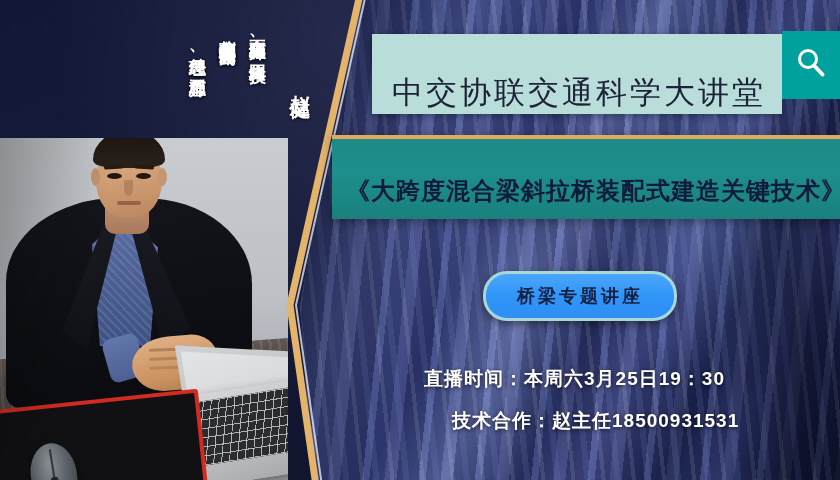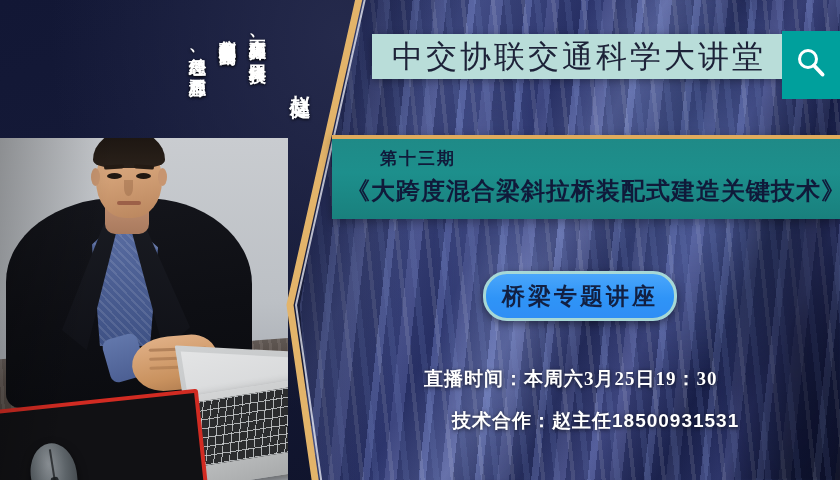--- a/index.html
+++ b/index.html
@@ -248,25 +248,25 @@
   .gold-divider {
     position:absolute; left:282px; top:-6px; width:96px; height:492px;
     pointer-events:none;
   }
   .gold-divider svg { display:block; }
 
   
   .title-banner {
     position: absolute;
     left: 372px; top: 34px;
-    height: 45px;
+    height: 80px;
     right: 58px;
     background: #b9ddd9;
     display: flex;
-    align-items: center;
+    align-items: flex-end;
     box-shadow: 0 2px 8px rgba(0,0,0,.35);
   }
   .title-banner .txt {
     color: #1d2238;
     font-size: 31px;
     letter-spacing: 3px;
     padding-left: 20px;
     white-space: nowrap;
   }
   .search-box {
@@ -299,31 +299,31 @@
     position: absolute;
     left: 483px; top: 271px;
     width: 188px; height: 44px;
     background: linear-gradient(180deg, #4aa6fb 0%, #2f94f7 55%, #2f8ef5 100%);
     border: 3px solid #a7d8d6;
     border-radius: 24px;
     display:flex; align-items:center; justify-content:center;
     box-shadow: 0 3px 9px rgba(0,0,0,.45);
   }
   .pill span {
-    color:#122042; font-size: 23px; font-weight: bold; letter-spacing: 3px;
+    color:#122042; font-size: 18px; font-weight: bold; letter-spacing: 3px;
   }
 
   
   .info {
     position:absolute;
     color:#ffffff; font-weight:bold; font-size:19px; letter-spacing:1px;
     text-shadow: 0 1px 4px rgba(0,0,0,.75);
     white-space:nowrap;
   }
-  #info-time   { left: 424px; top: 366px; font-family: Liberation Serif, serif; }
+  #info-time   { left: 424px; top: 366px; }
   #info-contact{ left: 424px; top: 408px; padding-left: 28px; }
 </style>
 </head>
 <body>
 
 <div id="poster">
 
   <div class="left-panel"></div>
 
   <div class="right-bg"></div>
@@ -374,21 +374,20 @@
   <div class="search-box">
     <span>
       <svg width="34" height="34" viewBox="0 0 34 34">
         <circle cx="14" cy="13" r="8.5" fill="none" stroke="#ffffff" stroke-width="3"></circle>
         <line x1="20" y1="19.5" x2="28.5" y2="28.5" stroke="#ffffff" stroke-width="4" stroke-linecap="round"></line>
       </svg>
     </span>
   </div>
 
   <div class="subtitle-band">
-    <div class="sub-line1">第十三期</div>
     <div class="sub-line2">《大跨度混合梁斜拉桥装配式建造关键技术》</div>
   </div>
 
   <div class="vtext" id="v-name">赵健</div>
   <div class="vtext" id="v-title1">正高级工程师、集团科技</div>
   <div class="vtext" id="v-title2">信息部副部长兼四公司副</div>
   <div class="vtext" id="v-title3">总经理、总工程师</div>
 
   <div class="pill">
     <span>桥梁专题讲座</span>

